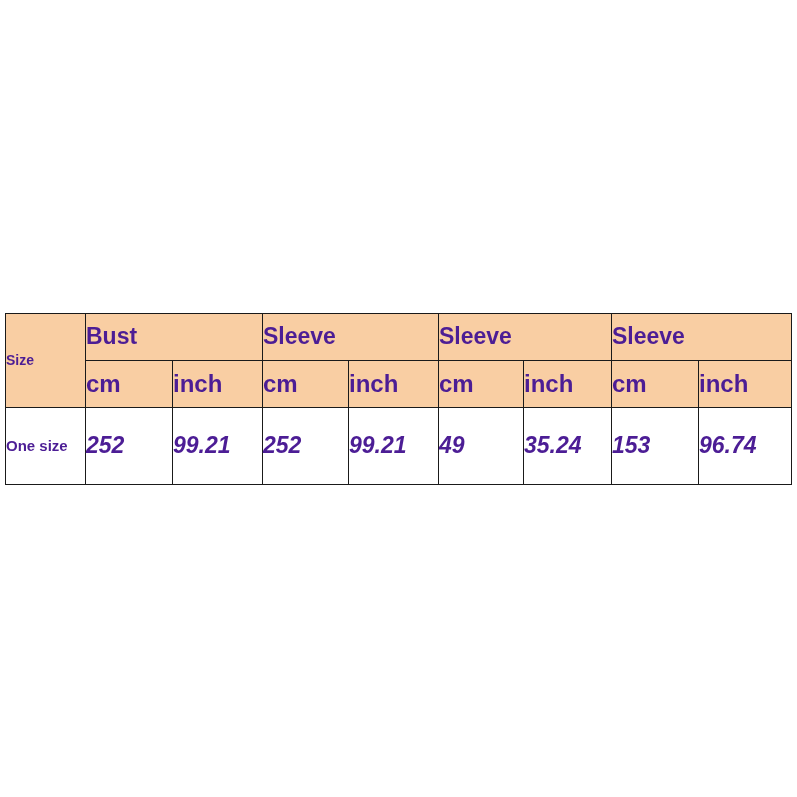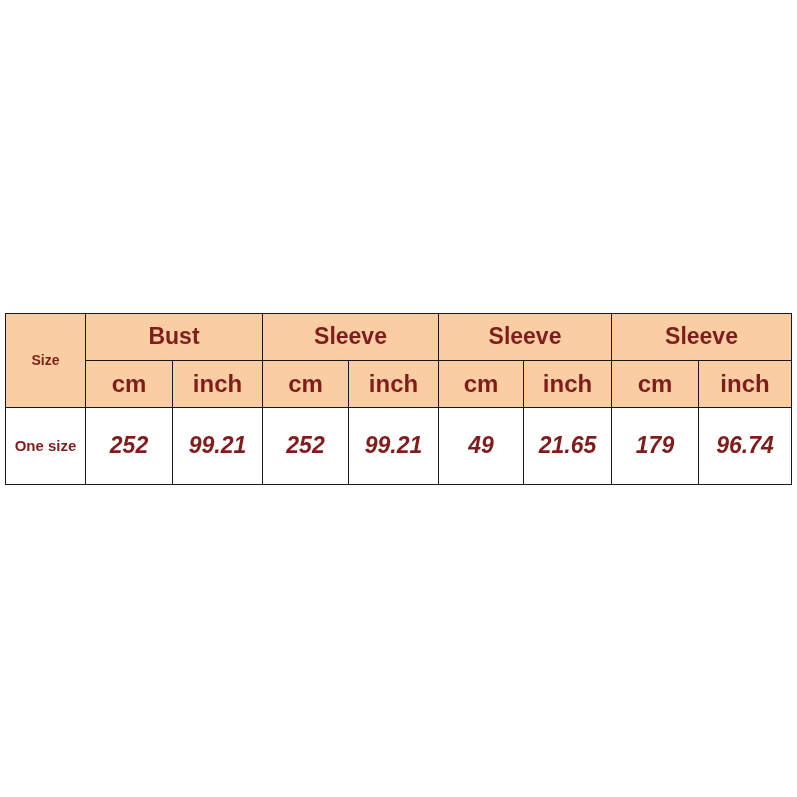--- a/index.html
+++ b/index.html
@@ -26,24 +26,24 @@
   table.size-chart {
     border-collapse: collapse;
     table-layout: fixed;
     width: 786px;
     background: #ffffff;
   }
 
   table.size-chart th,
   table.size-chart td {
     border: 1px solid #1a1a1a;
-    text-align: center;
+    text-align: left;
     vertical-align: middle;
     padding: 0;
-    color: #7f1d1d;
+    color: #4c1d95;
     font-weight: bold;
     line-height: 1.18;
   }
 
   
   th.hdr {
     background: #f9cea3;
   }
 
   th.size-head {
@@ -124,19 +124,19 @@
       </tr>
     </thead>
     <tbody>
       <tr>
         <td class="row-label">One size</td>
         <td class="value">252</td>
         <td class="value">99.21</td>
         <td class="value">252</td>
         <td class="value">99.21</td>
         <td class="value">49</td>
-        <td class="value">21.65</td>
-        <td class="value">179</td>
+        <td class="value">35.24</td>
+        <td class="value">153</td>
         <td class="value">96.74</td>
       </tr>
     </tbody>
   </table>
 </div>
 
 </body></html>

